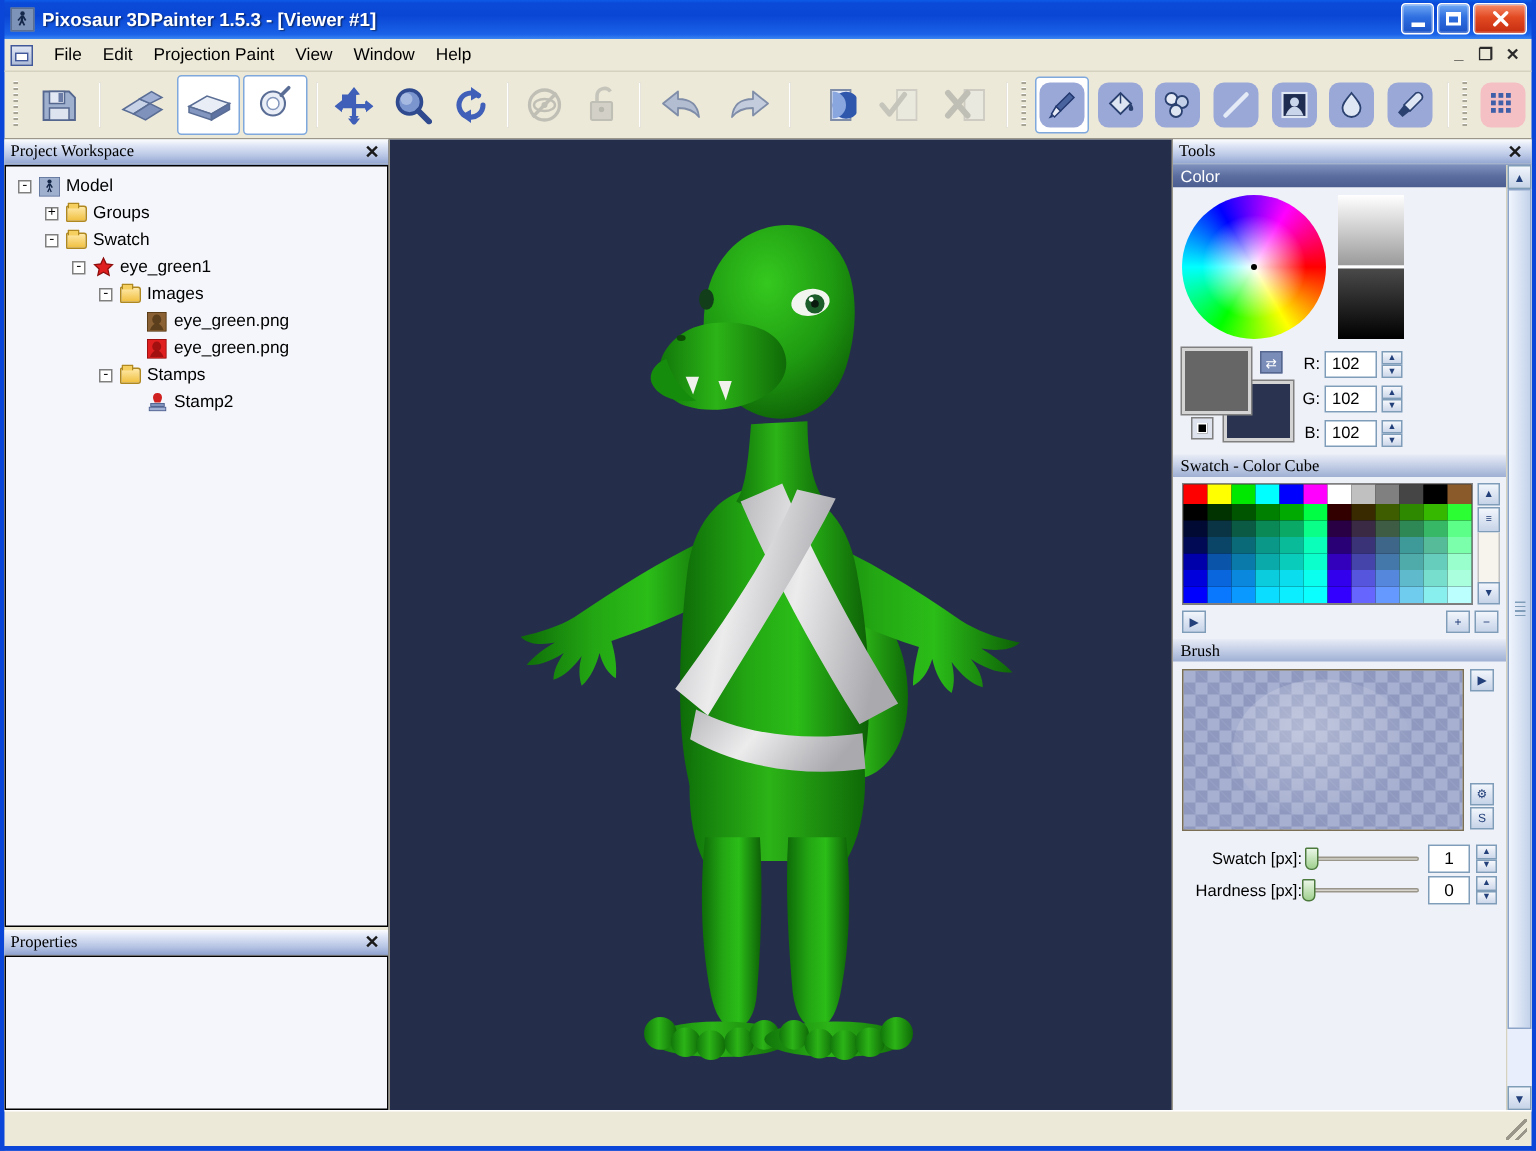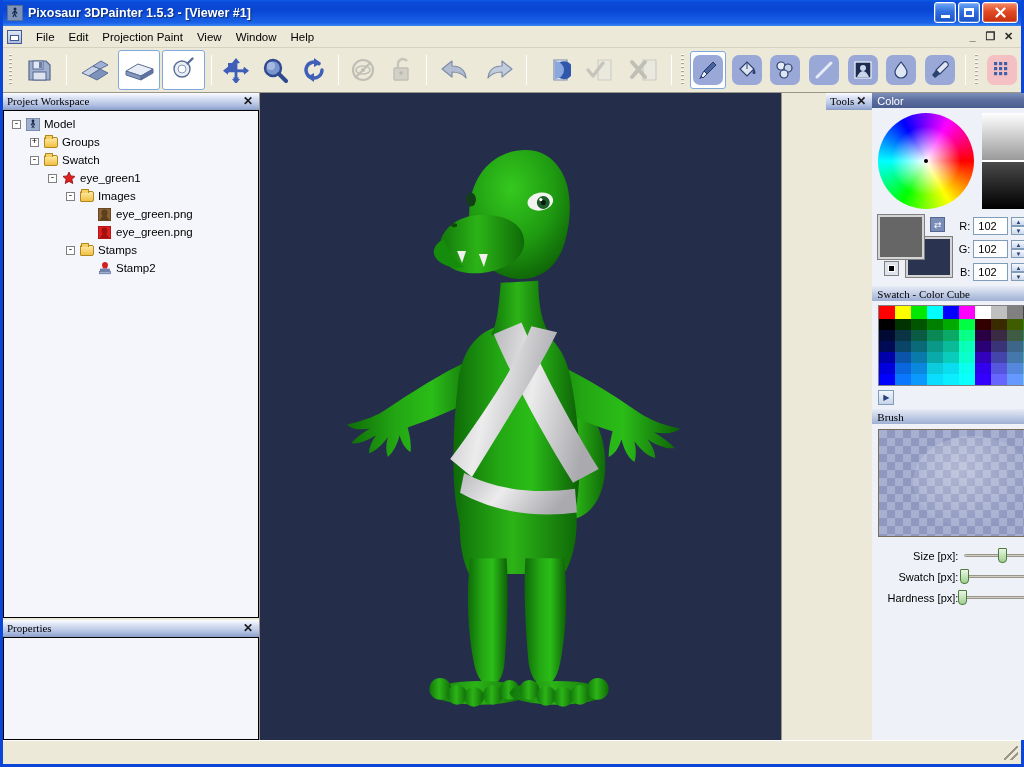--- a/index.html
+++ b/index.html
@@ -120,21 +120,21 @@
   .folder:before{content:"";position:absolute;left:0;top:-3px;width:6px;height:3px;background:#f5cf60;border:1px solid #b08820;border-bottom:0;border-radius:1px 1px 0 0;}
   .properties-panel{height:120px;flex:0 0 120px;display:flex;flex-direction:column;margin-top:2px;}
   .prop-box{flex:1;background:#f4f6fb;border:1px solid #000;}
   
   .viewport-wrap{flex:1 1 auto;min-width:0;padding:0;background:#ece9d8;display:flex;}
   .viewport{
     flex:1;background:#242e4a;border-left:1px solid #9a968a;border-right:1px solid #9a968a;
     position:relative;overflow:hidden;
   }
   
-  .tools-col{width:239px;flex:0 0 239px;display:flex;flex-direction:row;background:#ece9d8;padding-left:44px;}
+  .tools-col{width:239px;flex:0 0 239px;display:flex;flex-direction:column;background:#ece9d8;}
   .tools-inner{flex:1;display:flex;min-height:0;}
   .tools-scrollarea{flex:1;display:flex;flex-direction:column;min-width:0;overflow:hidden;background:#eef1f8;}
   .sub-title{
     height:15px;flex:0 0 15px;
     background:linear-gradient(180deg,#7d90bd 0%,#5a6d9e 50%,#4a5d8e 100%);
     color:#fff;font-size:11px;display:flex;align-items:center;padding:0 5px;
   }
   .sub-title.light{
     background:linear-gradient(180deg,#e8ecf6 0%,#c3cee6 50%,#9fb0d4 100%);
     color:#000;
@@ -871,32 +871,20 @@
               <div class="brush-side">
                 <div class="mini-btn">▶</div>
                 <div>
                   <div class="mini-btn">⚙</div>
                   <div class="mini-btn">S</div>
                 </div>
               </div>
             </div>
             <div class="slider-block" id="slider-block">
                 <div class="srow">
-                  <span class="slbl">Size [px]:</span>
-                  <span class="strack">
-                    <span class="line"></span>
-                    <span class="sthumb" style="left: calc(52% - 4px);"></span>
-                  </span>
-                  <span class="snum">67</span>
-                  <span class="ssp">
-                    <div>▲</div>
-                    <div>▼</div>
-                  </span>
-                </div>
-                <div class="srow">
                   <span class="slbl">Swatch [px]:</span>
                   <span class="strack">
                     <span class="line"></span>
                     <span class="sthumb" style="left: calc(2% - 4px);"></span>
                   </span>
                   <span class="snum">1</span>
                   <span class="ssp">
                     <div>▲</div>
                     <div>▼</div>
                   </span>

